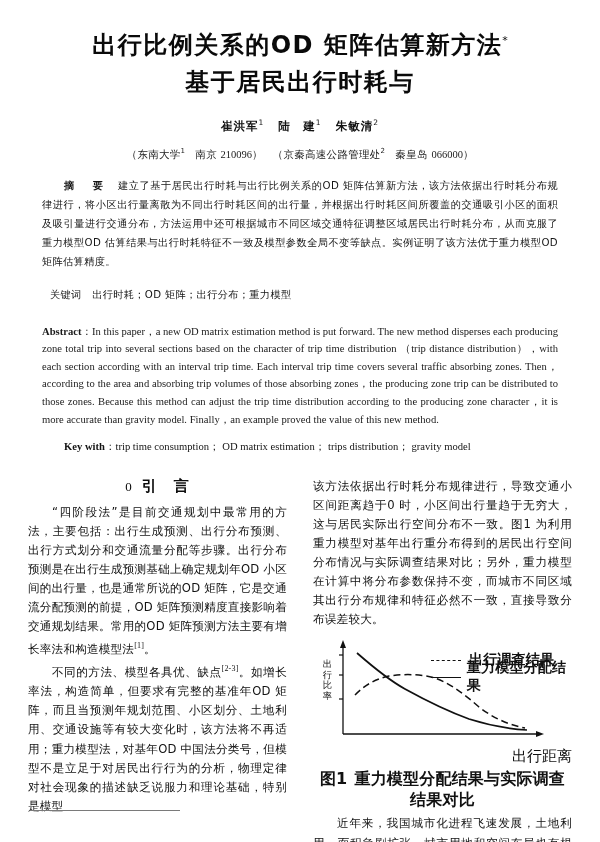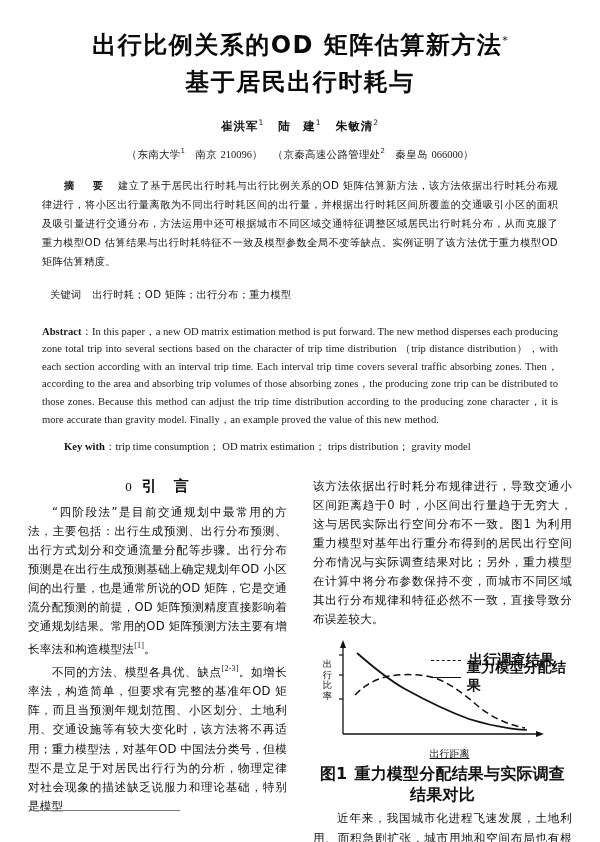--- a/index.html
+++ b/index.html
@@ -193,27 +193,26 @@
     width: 13px;
     font-family: "DejaVu Sans", "Liberation Sans", sans-serif;
     font-size: 9.3px;
     line-height: 10.5px;
     letter-spacing: 0;
     color: #111;
     text-align: right;
     word-break: break-all;
   }
   .xlabel {
-    text-align: center;
-    font-family: "DejaVu Sans", "Liberation Sans", sans-serif;
-    font-size: 10px;
+    text-align: right;
+    font-family: "DejaVu Sans", "Liberation Sans", sans-serif;
+    font-size: 15px;
     color: #111;
     margin-top: -2px;
     padding-left: 14px;
-    text-decoration: underline;
   }
   .legend {
     position: absolute;
     left: 118px;
     top: 14px;
   }
   .legend-row {
     display: flex;
     align-items: center;
     height: 17px;

